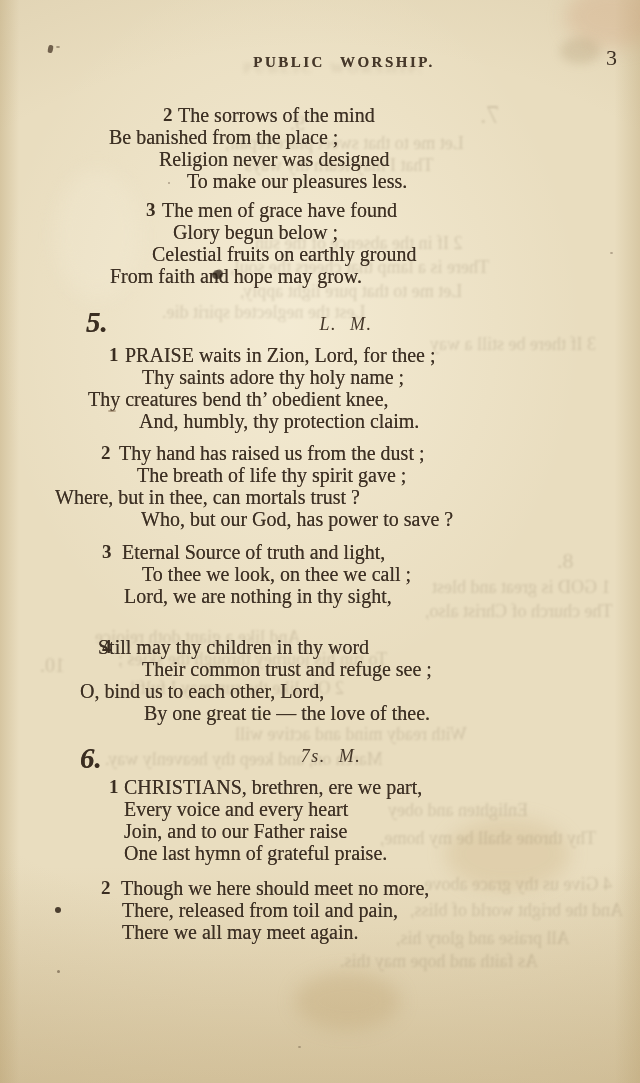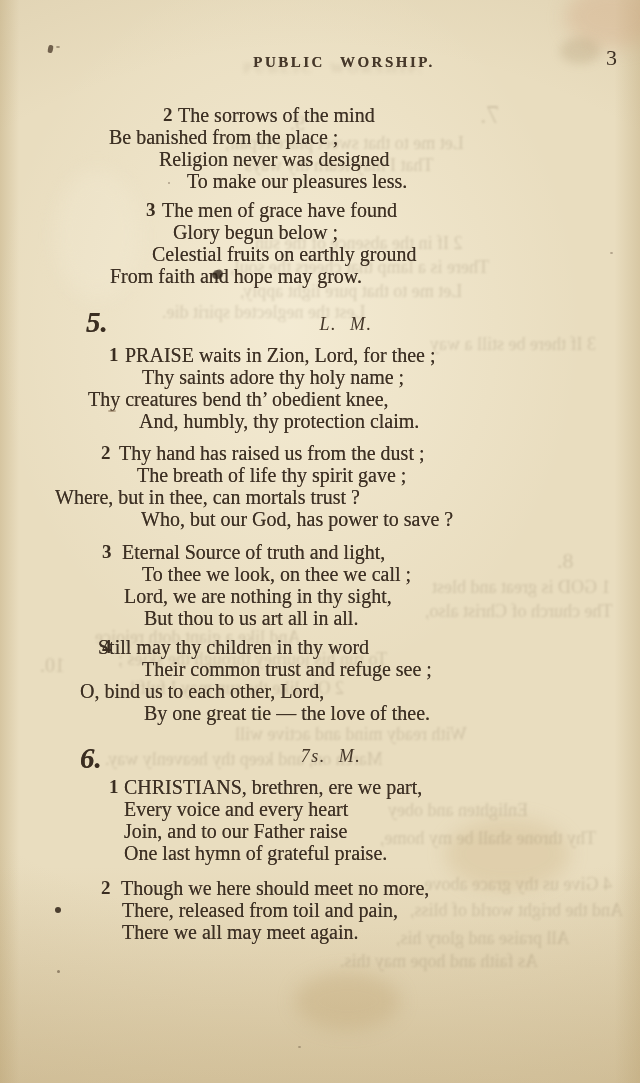--- a/index.html
+++ b/index.html
@@ -144,21 +144,20 @@
     <span class="vline" style="margin-left:137px">The breath of life thy spirit gave ;</span>
     <span class="vline" style="margin-left:55px">Where, but in thee, can mortals trust ?</span>
     <span class="vline" style="margin-left:141px">Who, but our God, has power to save ?</span>
   </div>
 
   <div class="verse" style="top:541px">
     <span class="vnum" style="left:102px">3</span>
     <span class="vline" style="margin-left:122px">Eternal Source of truth and light,</span>
     <span class="vline" style="margin-left:142px">To thee we look, on thee we call ;</span>
     <span class="vline" style="margin-left:124px">Lord, we are nothing in thy sight,</span>
-    <span class="vline" style="margin-left:144px">But thou to us art all in all.</span>
   </div>
 
   <div class="verse" style="top:636px">
     <span class="vnum" style="left:102px">4</span>
     <span class="vline" style="margin-left:98px">Still may thy children in thy word</span>
     <span class="vline" style="margin-left:142px">Their common trust and refuge see ;</span>
     <span class="vline" style="margin-left:80px">O, bind us to each other, Lord,</span>
     <span class="vline" style="margin-left:144px">By one great tie — the love of thee.</span>
   </div>
 

